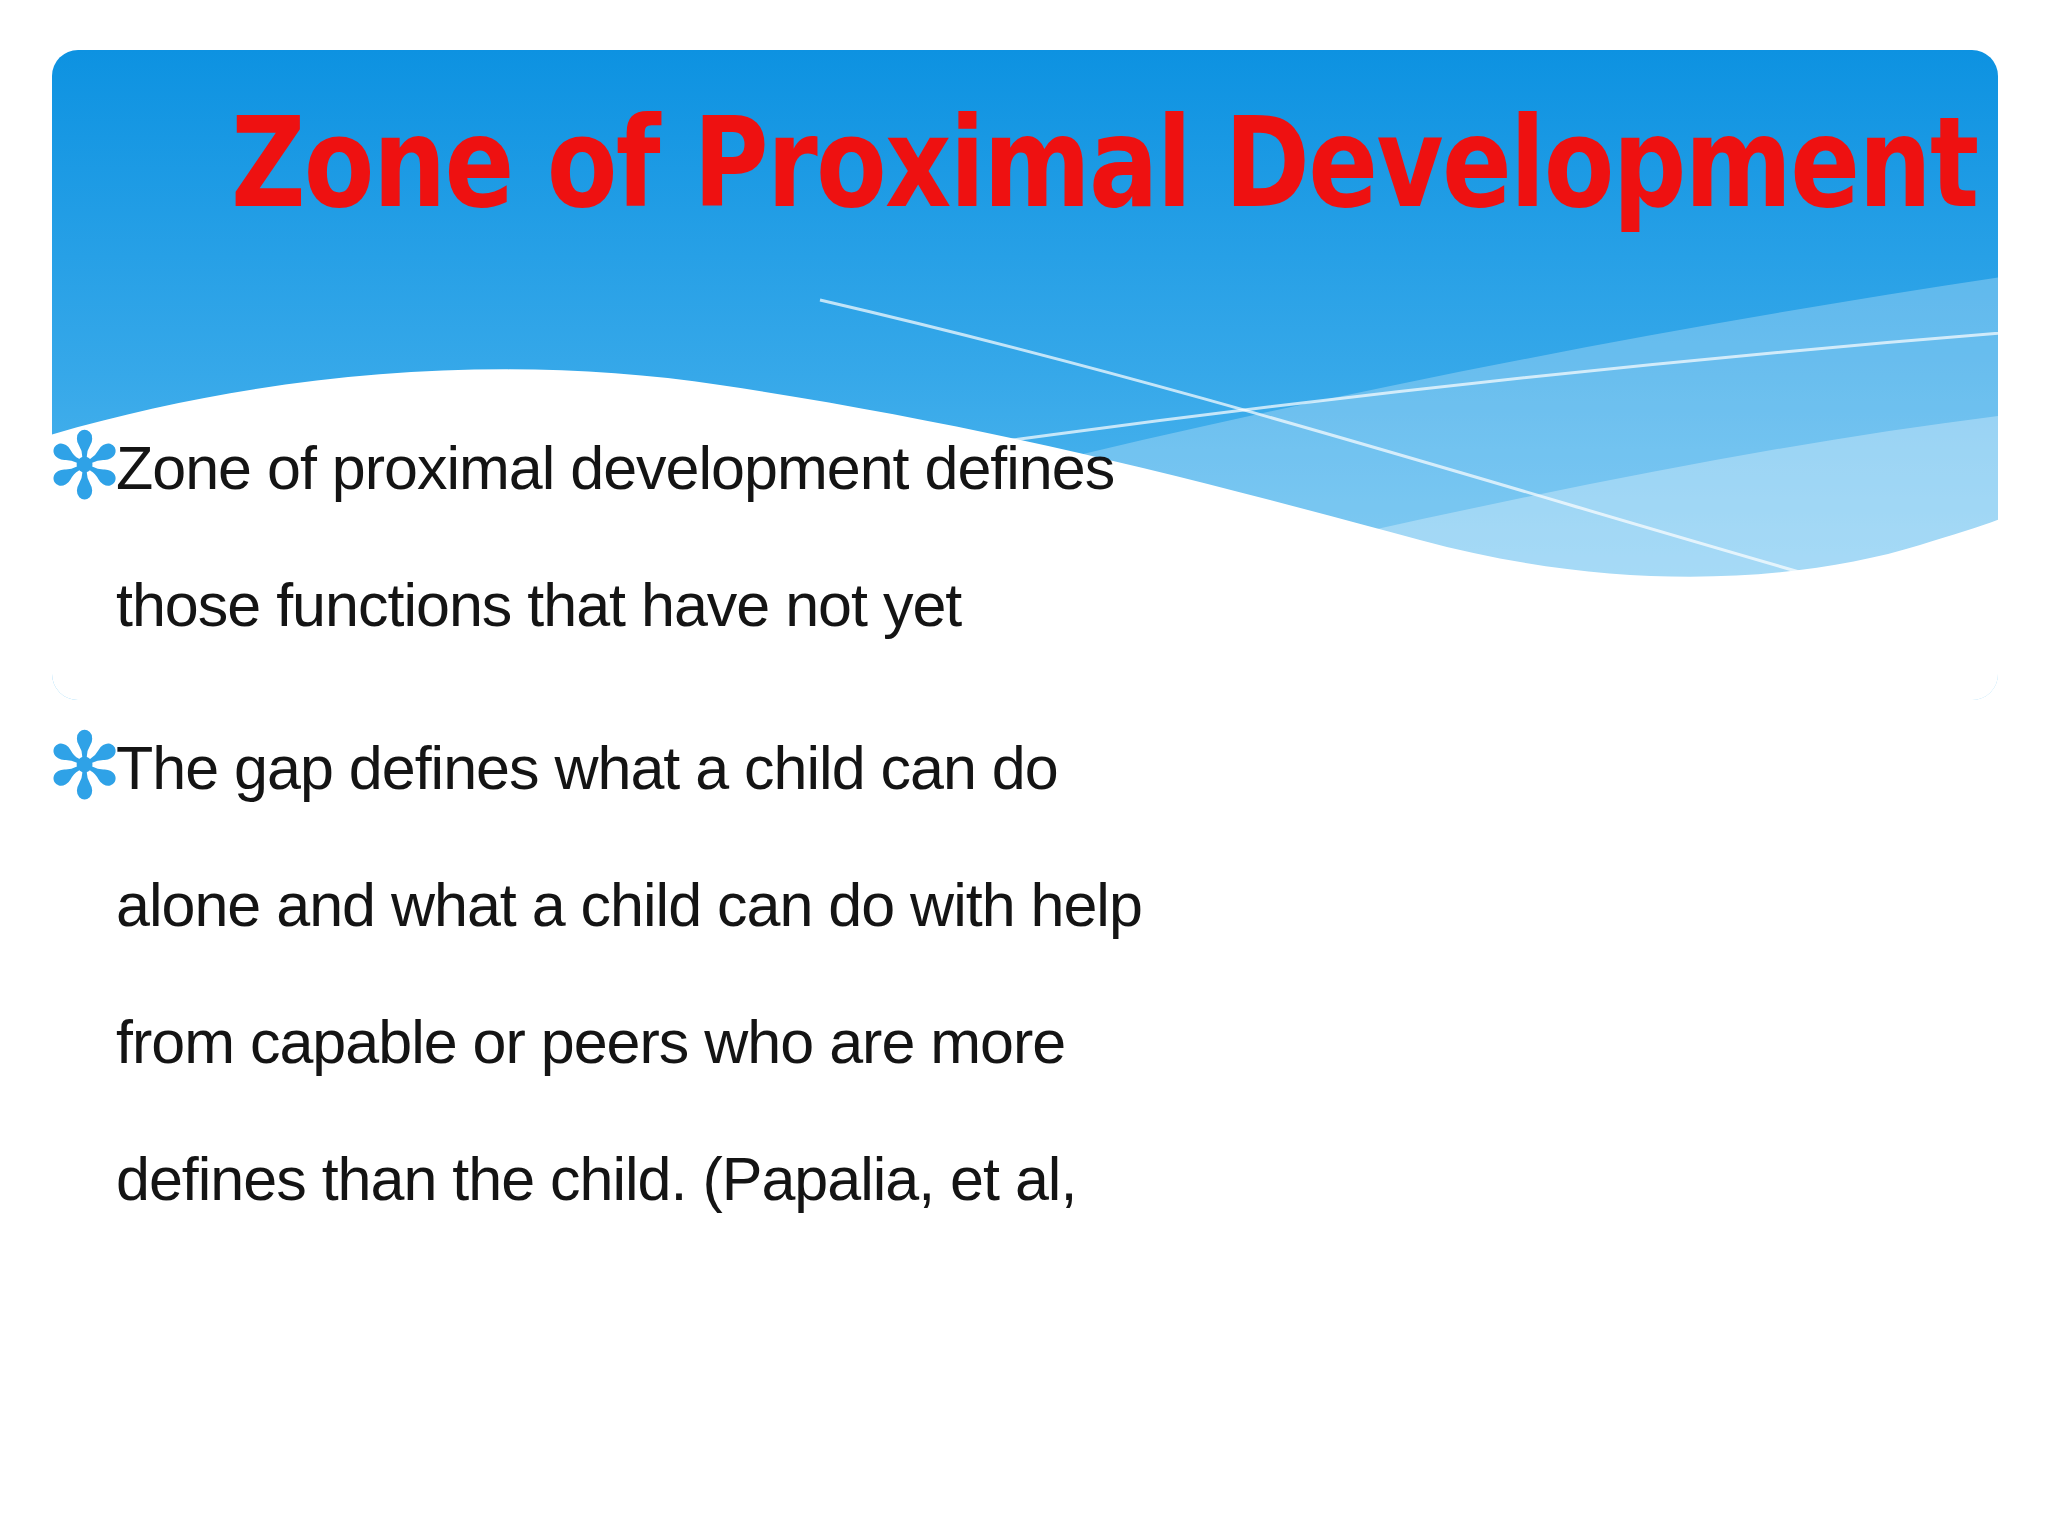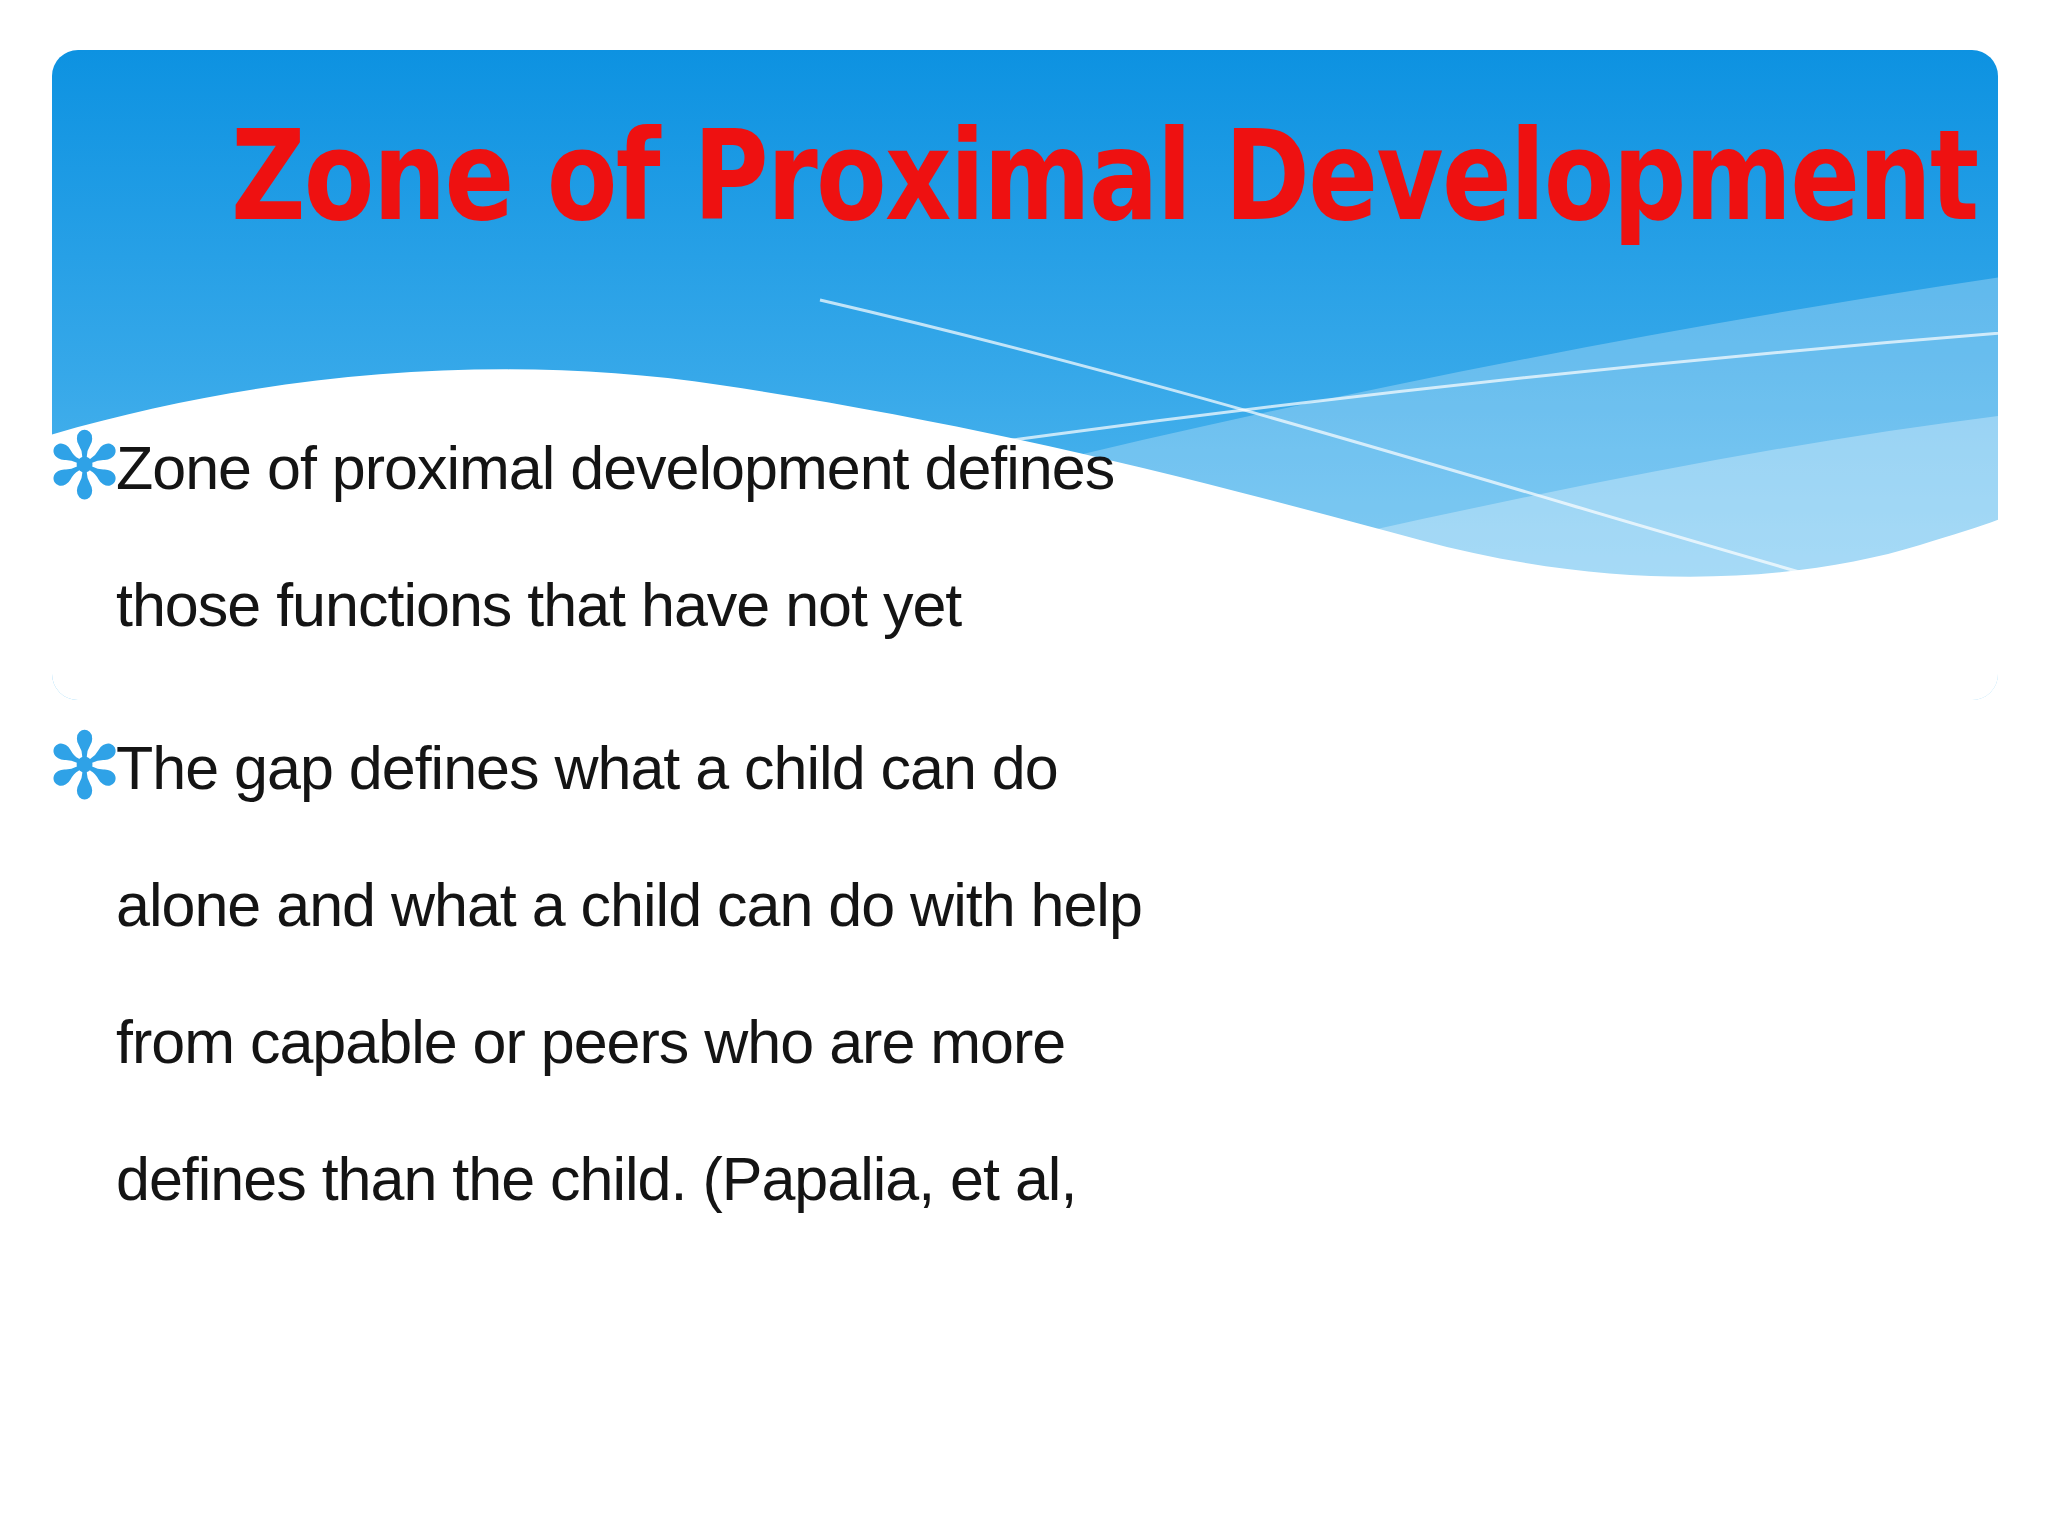--- a/index.html
+++ b/index.html
@@ -5,21 +5,21 @@
   html,body{margin:0;padding:0;background:#ffffff;}
   body{width:2048px;height:1536px;overflow:hidden;}
   #slide{
     position:relative;width:2048px;height:1536px;background:#ffffff;overflow:hidden;
     font-family:"Liberation Sans",sans-serif;
     --title-color:#EE1111;--bullet-color:#2FA2E7;--body-color:#141414;
   }
   #header-art{position:absolute;left:0;top:0;width:2048px;height:700px;display:block;}
   .title-wrap{
     position:absolute;left:52px;top:86px;width:1946px;height:180px;
-    text-align:center;z-index:3;margin-top:13px;
+    text-align:center;z-index:3;
   }
   .title-wrap .title-text{
     display:inline-block;white-space:nowrap;
     font-family:"DejaVu Sans",sans-serif;
     font-weight:900;font-size:124px;line-height:1.25;
     letter-spacing:-2px;color:var(--title-color);
     transform:scaleX(0.83);transform-origin:center top;
   }
   .body-text{
     position:absolute;left:46px;top:400px;right:28px;z-index:2;

